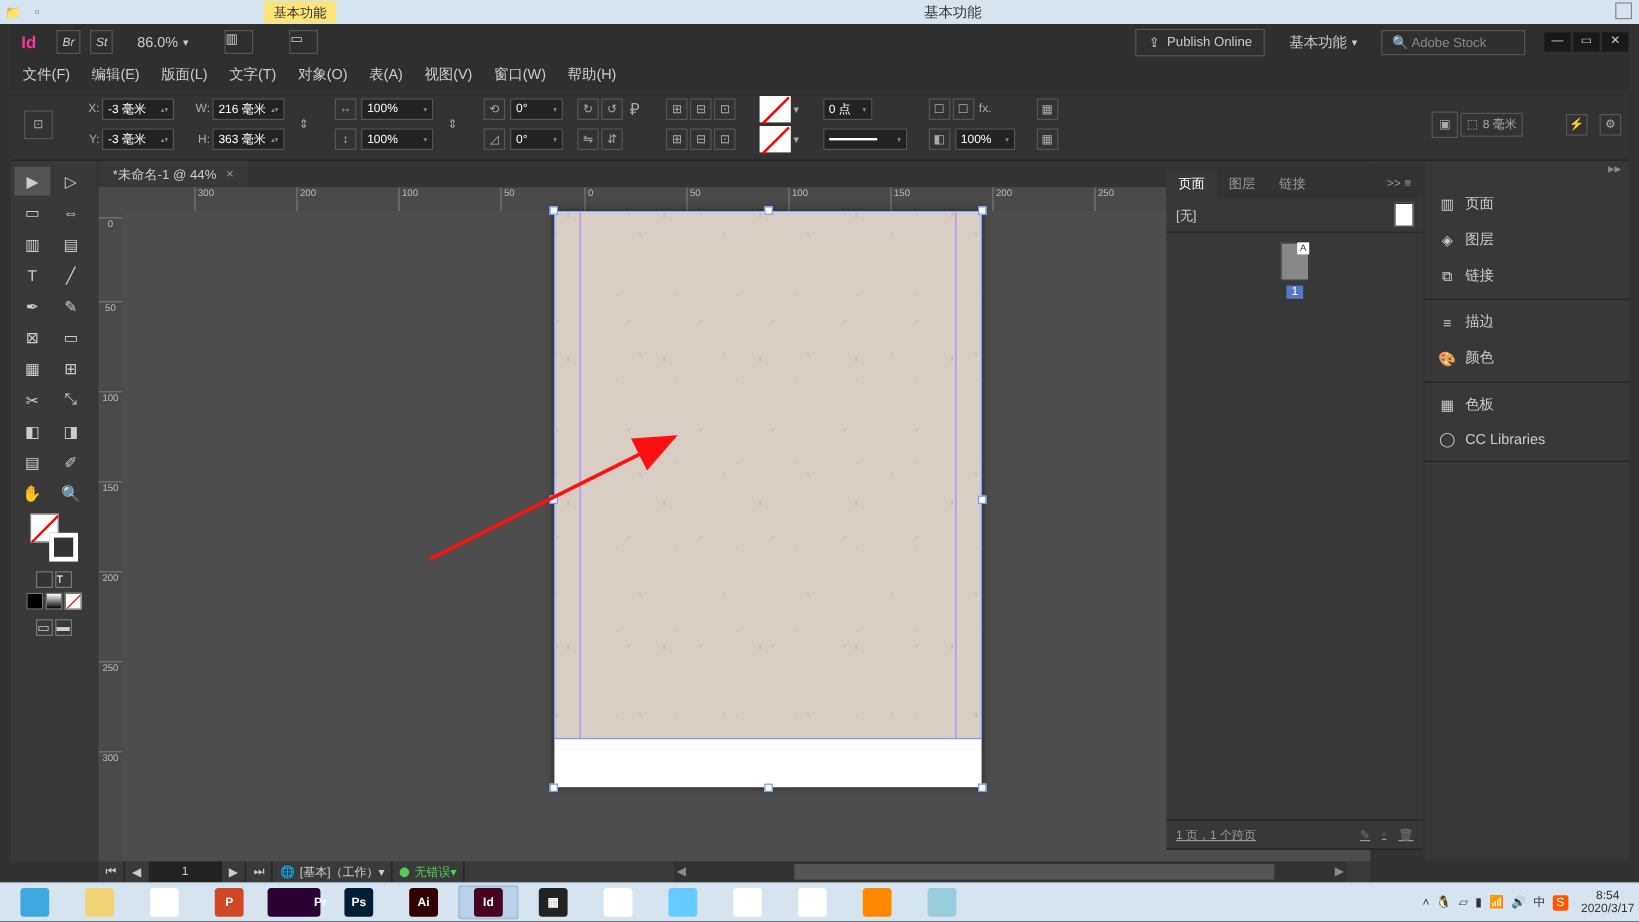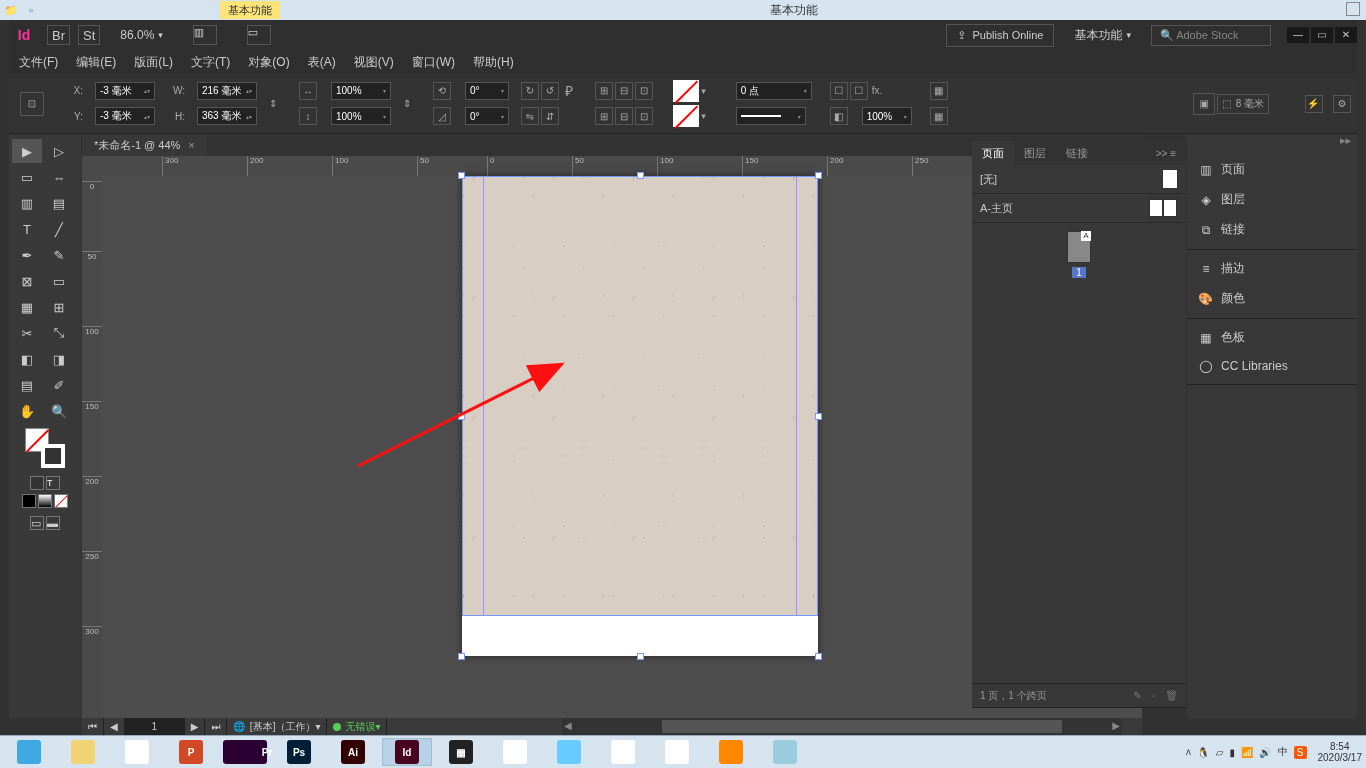--- a/index.html
+++ b/index.html
@@ -8,38 +8,38 @@
 .browser-strip { position:absolute; top:0; left:0; right:0; height:20px; background:#d6e4f0; display:flex; align-items:center; }
 .bs-item { height:18px; margin-left:2px; display:flex; align-items:center; justify-content:center; }
 .bs-folder { width:18px; }
 .bs-new { width:18px; }
 .bs-tag { background:#fde478; padding:0 8px; font-size:11px; color:#333; margin-left:180px; }
 .bs-text { margin-left:490px; font-size:12px; color:#333; }
 .bs-right { position:absolute; right:6px; top:2px; width:14px; height:14px; border:1px solid #888; }
 
 .titlebar { position:absolute; top:20px; left:9px; right:9px; height:30px; background:#2f2f2f; display:flex; align-items:center; }
 .id-logo { width:30px; height:30px; background:#2f2f2f; color:#ff3399; font-weight:bold; text-align:center; line-height:30px; font-size:14px; }
-.tb-btn { height:20px; padding:0 4px; border:1px solid #555; margin-left:8px; font-size:13px; display:flex; align-items:center; justify-content:center; }
+.tb-btn { height:20px; padding:0 4px; border:1px solid #555; margin-left:8px; font-size:10px; display:flex; align-items:center; justify-content:center;font-style:italic; }
 .zoom-box { margin-left:20px; color:#ccc; font-size:12px; display:flex; align-items:center; }
 .zoom-box .chev { margin-left:4px; font-size:9px; }
 .arrange-btn { margin-left:30px; width:24px; height:20px; border:1px solid #555; }
 .publish { margin-left:auto; border:1px solid #555; padding:4px 10px; display:flex; align-items:center; }
 .workspace { margin-left:20px; display:flex; align-items:center; font-size:12px; }
 .stock { margin-left:20px; border:1px solid #555; padding:3px 8px; font-size:11px; color:#888; width:120px; }
 .win-ctrl { display:flex; margin-left:14px; }
 .win-ctrl div { width:22px; height:16px; margin-left:2px; background:#191919; color:#ccc; text-align:center; font-size:10px; line-height:16px; }
 
 .menubar { position:absolute; top:50px; left:9px; right:9px; height:24px; background:#2f2f2f; display:flex; align-items:center; padding-left:10px; font-size:12px; color:#ccc; }
 .menubar span { margin-right:18px; }
 
 .ctrlbar { position:absolute; top:74px; left:9px; right:9px; height:60px; background:#333; border-bottom:1px solid #222; display:flex; padding:4px; font-size:10px; color:#aaa; }
 .ctrl-grp { display:flex; flex-direction:column; justify-content:space-around; margin-right:12px; }
 .ctrl-row { display:flex; align-items:center; height:22px; }
 .ctrl-row label { width:18px; text-align:right; }
-.fld { background:#222; border:1px solid #555; color:#fff; padding:1px 4px; width:60px; margin-left:12px; height:18px; font-size:10px; display:flex; align-items:center; justify-content:space-between; }
+.fld { background:#222; border:1px solid #555; color:#fff; padding:1px 4px; width:60px; margin-left:2px; height:18px; font-size:10px; display:flex; align-items:center; justify-content:space-between; }
 .fld .arr { display:flex; flex-direction:column; font-size:6px; color:#888; }
 .icon-sq { width:18px; height:18px; border:1px solid #555; margin-right:2px; display:flex; align-items:center; justify-content:center; }
 .swatch-none { width:26px; height:22px; background:#fff; position:relative; }
 .swatch-none::after { content:""; position:absolute; width:120%; height:2px; background:red; top:50%; left:-10%; transform:rotate(-45deg); }
 .ctrl-right { margin-left:auto; display:flex; align-items:center; }
 .crop-field { border:1px solid #555; padding:2px 4px; display:flex; align-items:center; margin-right:6px; }
 
 .doc-tabs { position:absolute; top:134px; left:82px; right:224px; height:22px; background:#333; display:flex; }
 .doc-tab { padding:0 12px; display:flex; align-items:center; font-size:11px; color:#ccc; background:#383838; }
 .doc-tab .close { margin-left:8px; color:#999; }
@@ -78,21 +78,21 @@
 .panel-tab.active { color:#fff; background:#383838; }
 .panel-tab.icon { margin-left:auto; color:#999; font-size:10px; }
 .master-row { padding:4px 8px; display:flex; justify-content:space-between; align-items:center; border-bottom:1px solid #2a2a2a; }
 .master-thumb { width:16px; height:20px; background:#fff; border:1px solid #333; }
 .master-thumb.double { width:30px; display:flex; }
 .master-thumb.double div { flex:1; background:#fff; border:1px solid #333; }
 .page-thumbs { flex:1; display:flex; flex-direction:column; align-items:center; padding-top:8px; }
 .pthumb { width:24px; height:32px; background:#888; border:1px solid #333; position:relative; }
 .pthumb .alab { position:absolute; top:-1px; right:-1px; width:10px; height:10px; background:#fff; color:#333; font-size:8px; text-align:center; }
 .p-num { margin-top:4px; color:#fff; background:#57c; padding:0 4px; font-size:10px; }
-.panel-footer { height:24px; border-top:1px solid #222; padding:0 8px; display:flex; align-items:center; font-size:10px; color:#999; justify-content:space-between; }
+.panel-footer { height:24px; border-top:1px solid #222; padding:0 8px; display:flex; align-items:center; font-size:10px; color:#999; justify-content:space-between;text-decoration:underline; }
 .pf-icons { display:flex; gap:10px; color:#777; }
 .side-item { padding:6px 10px; display:flex; align-items:center; font-size:12px; color:#ccc; border-bottom:1px solid transparent; }
 .side-item .ic { width:18px; margin-right:6px; display:flex; align-items:center; justify-content:center; }
 .side-group { border-bottom:1px solid #222; padding:4px 0; }
 .side-header { display:flex; align-items:center; padding:0 6px 4px; }
 
 .status { position:absolute; left:82px; right:224px; bottom:33px; height:17px; background:#3a3a3a; display:flex; align-items:center; font-size:10px; color:#ccc; }
 .status .field { padding:0 6px; border-right:1px solid #222; display:flex; align-items:center; height:17px; }
 .status .pg { width:60px; justify-content:center; background:#222; }
 .status .green { color:#5c5; }
@@ -259,21 +259,21 @@
         <div class="swatch-none"></div>
         <span style="margin-left:2px;font-size:9px">▾</span>
       </div>
     <div class="ctrl-row">
         <div class="swatch-none"></div>
         <span style="margin-left:2px;font-size:9px">▾</span>
       </div>
   </div>
   <div class="ctrl-grp" style="margin-left:6px">
     <div class="ctrl-row">
-        <div class="fld" style="width:76px">
+        <div class="fld" style="width:41px">
           <span>0 点</span>
           <span class="arr">▾</span>
         </div>
       </div>
     <div class="ctrl-row">
         <div class="fld" style="width:70px;background:#222">
           <span style="width:40px;height:2px;background:#fff;display:block"></span>
           <span class="arr">▾</span>
         </div>
       </div>
@@ -412,27 +412,20 @@
     <div class="panel-tabs">
       <div class="panel-tab active">页面</div>
       <div class="panel-tab">图层</div>
       <div class="panel-tab">链接</div>
       <div class="panel-tab icon">&gt;&gt; ≡</div>
     </div>
     <div class="master-row">
       <span>[无]</span>
         <div class="master-thumb"></div>
     </div>
-    <div class="master-row">
-      <span>A-主页</span>
-        <div class="master-thumb double">
-          <div></div>
-          <div></div>
-        </div>
-    </div>
     <div class="page-thumbs">
       <div class="pthumb">
           <div class="alab">A</div>
         </div>
       <div class="p-num">1</div>
     </div>
     <div class="panel-footer">
       <span>1 页，1 个跨页</span>
       <div class="pf-icons">
         <span>✎</span>

